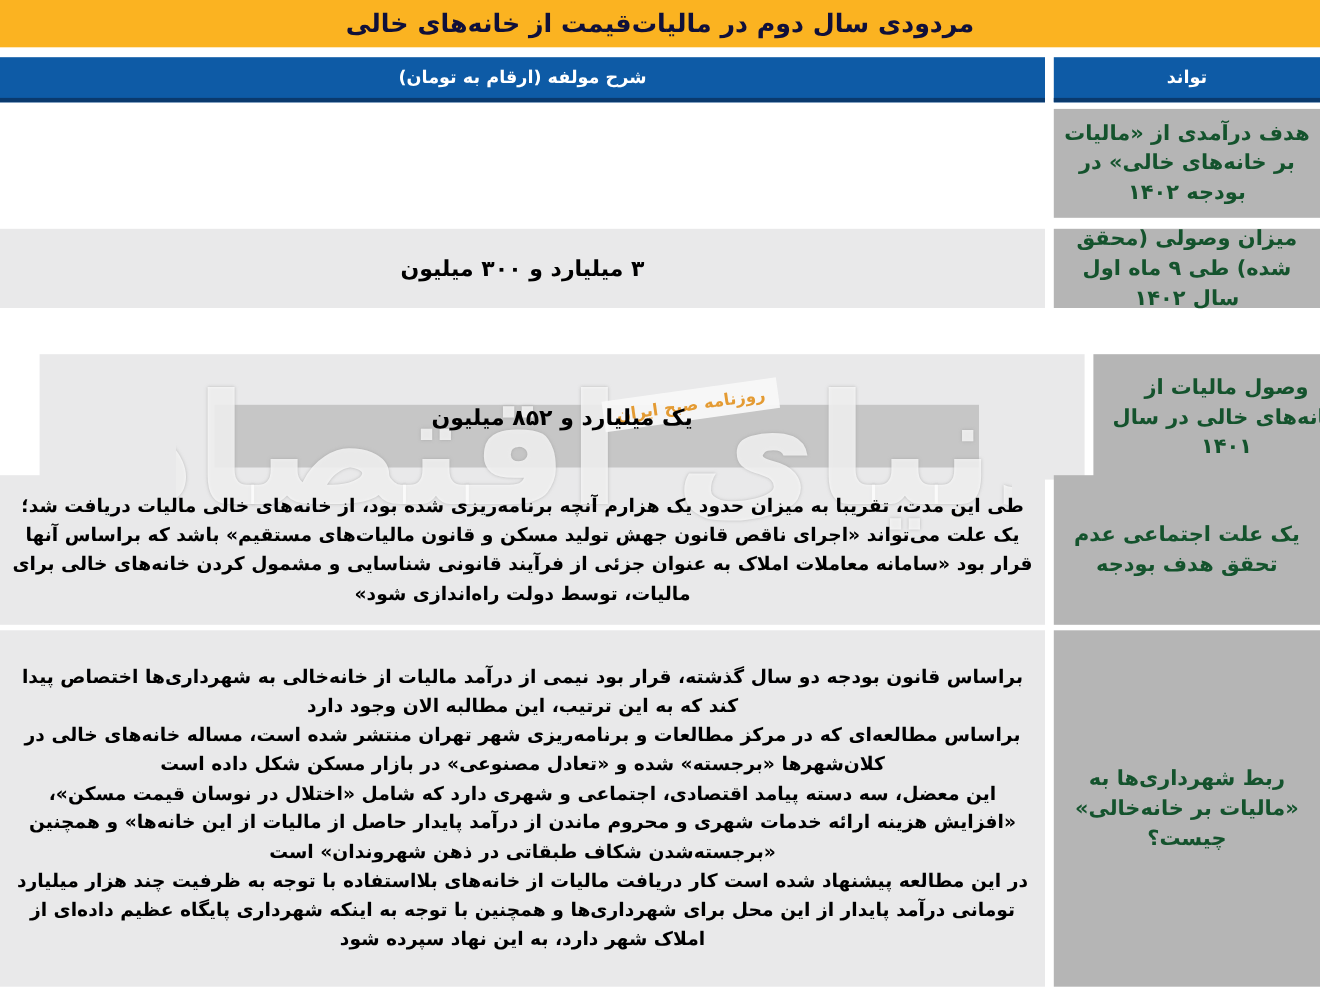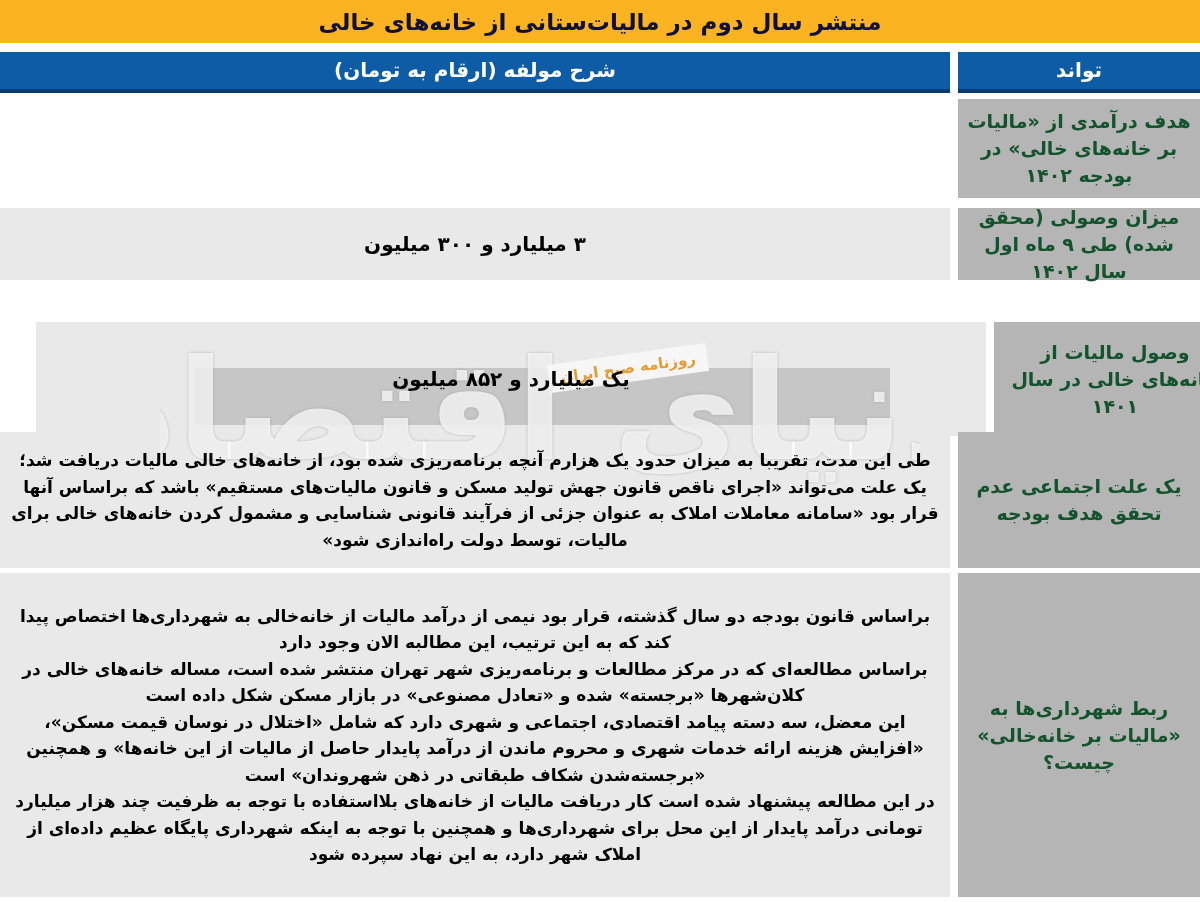--- a/index.html
+++ b/index.html
@@ -11,21 +11,21 @@
           display:flex;align-items:center;justify-content:center;}
   .banner .title{font-size:23px;font-weight:bold;color:#10103a;letter-spacing:-0.3px;}
 
   
   .cell{position:absolute;box-sizing:border-box;display:flex;align-items:center;justify-content:center;text-align:center;}
   .desc-cell{left:0;width:950px;background:#E9E9EA;}
   .comp-cell{left:958px;width:242px;background:#B5B5B5;}
 
   
   .hdr-cell{background:#0E5BA6;border-bottom:4px solid #0A3A6E;}
-  .hdr-cell .lbl{color:#ffffff;font-size:20px;font-weight:bold;padding-bottom:2px;}
+  .hdr-cell .lbl{color:#ffffff;font-size:16px;font-weight:bold;padding-bottom:2px;}
 
   .row-hdr{top:52px;height:41px;}
   .row-1{top:99px;height:99px;}
   .row-2{top:208px;height:72px;}
   .row-3{top:322px;height:114px;margin-left:36px;}
   .row-4{top:432px;height:136px;}
   .row-5{top:573px;height:324px;}
 
   .comp-text{font-size:19px;font-weight:bold;color:#14532d;line-height:27px;padding:0 6px;position:relative;z-index:3;}
   .value-text{font-size:20px;font-weight:bold;color:#000;position:relative;z-index:3;}
@@ -40,21 +40,21 @@
   .wm-badge{position:absolute;left:548px;top:354px;z-index:2;transform:rotate(-8deg);
             background:rgba(248,248,248,0.95);padding:5px 12px;
             font-size:15px;font-weight:bold;color:#E49B33;white-space:nowrap;}
 </style>
 </head>
 <body>
 
 <div class="page">
 
   <div class="banner">
-    <div class="title">منتشر سال دوم در مالیات‌ستانی از خانه‌های خالی</div>
+    <div class="title">مردودی سال دوم در مالیات‌قیمت از خانه‌های خالی</div>
   </div>
 
   <div class="cell desc-cell hdr-cell row-hdr">
     <span class="lbl">شرح مولفه (ارقام به تومان)</span>
   </div>
   <div class="cell comp-cell hdr-cell row-hdr">
     <span class="lbl">تواند</span>
   </div>
 
   <div class="cell comp-cell row-1">

